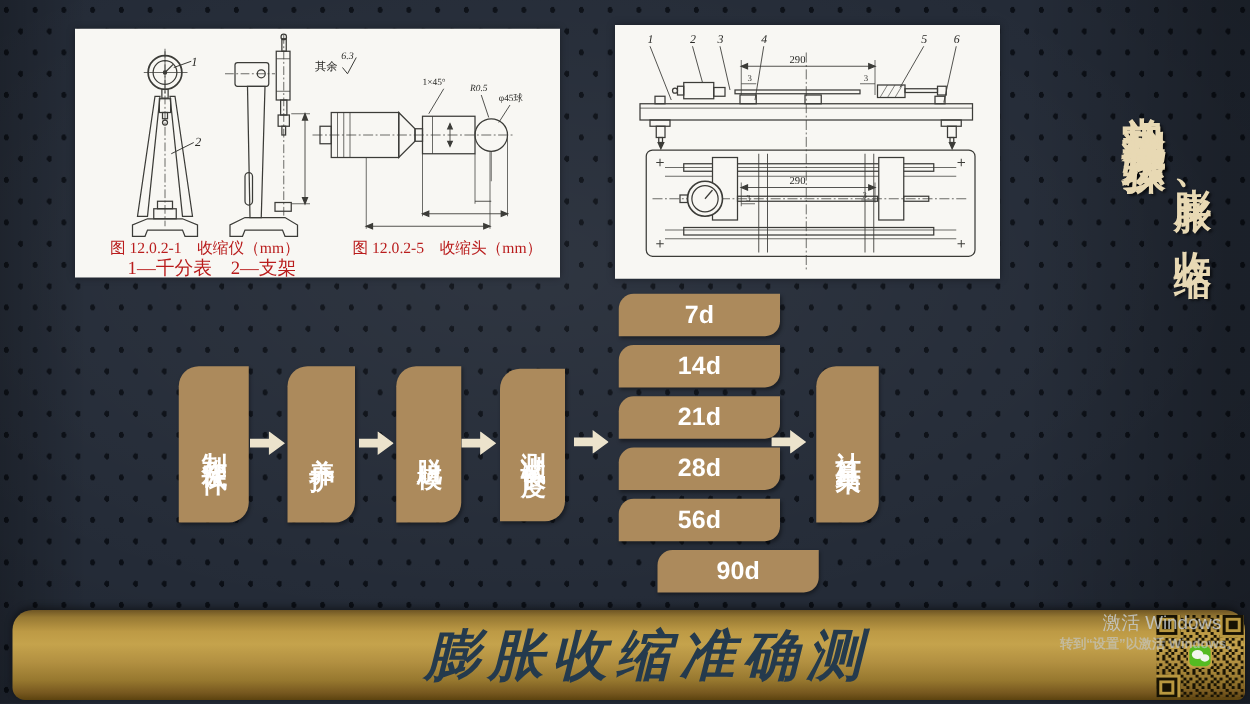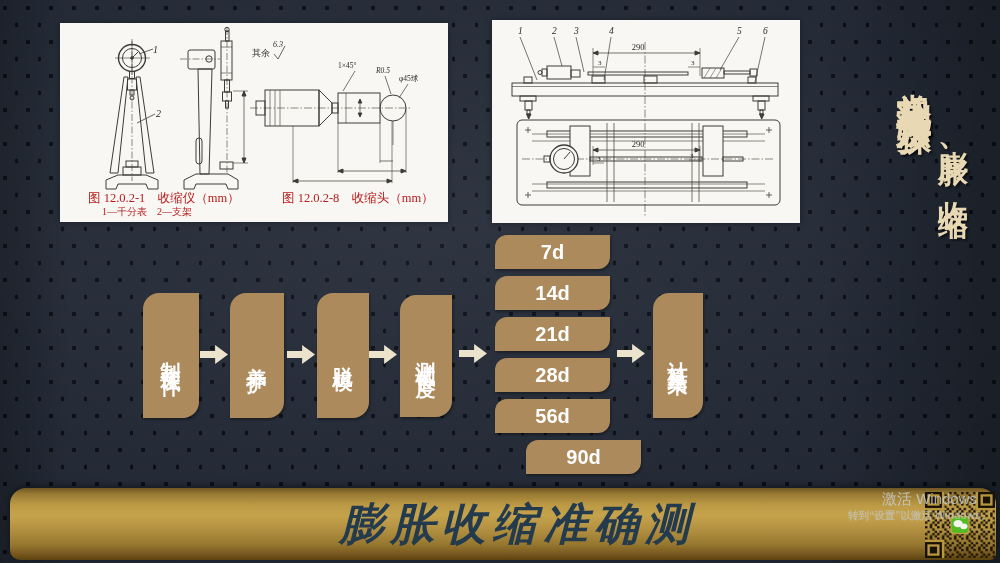--- a/index.html
+++ b/index.html
@@ -24,21 +24,21 @@
   }
   .panel{position:absolute;background:#f8f7f3;z-index:2;box-shadow:0 0 6px rgba(0,0,0,.35);}
   .panel-left{left:60px;top:23px;width:388px;height:199px;}
   .panel-right{left:492px;top:20px;width:308px;height:203px;}
   .panel svg{position:absolute;left:0;top:0;}
   .cap{
     position:absolute;color:#b91c1c;white-space:nowrap;
     font-family:"Liberation Serif",serif;font-size:12.5px;
   }
   .cap-1{left:28px;top:167px;}
-  .cap-legend{left:42px;top:182px;font-size:10px;}
+  .cap-legend{left:42px;top:182px;font-size:15px;}
   .cap-2{left:222px;top:167px;}
 
   .vtitle{
     position:absolute;z-index:2;color:#e8d9b4;font-weight:bold;
     writing-mode:vertical-rl;text-orientation:upright;white-space:nowrap;
     text-shadow:2px 2px 2px rgba(0,0,0,.5);
   }
   .vtitle-main{left:890px;top:65px;font-size:35px;letter-spacing:4px;}
   .vtitle-sub{left:932px;top:126px;font-size:30px;letter-spacing:7px;}
 
@@ -50,21 +50,21 @@
   .step{border-radius:16px 0 16px 0;top:293px;height:125px;}
   .step span{
     writing-mode:vertical-rl;text-orientation:upright;
     font-weight:bold;font-size:20px;letter-spacing:5px;line-height:1;
   }
   .step-1{left:143px;width:56px;}
   .step-2{left:230px;width:54px;}
   .step-3{left:317px;width:52px;}
   .step-4{left:400px;width:52px;top:295px;height:122px;}
   .step-result{left:653px;width:50px;}
-  .age{left:495px;width:115px;height:34px;border-radius:12px 0 12px 0;font-weight:bold;font-size:20px;}
+  .age{left:495px;width:129px;height:34px;border-radius:12px 0 12px 0;font-weight:bold;font-size:20px;}
   .age-0{top:235px;} .age-1{top:276px;} .age-2{top:317px;}
   .age-3{top:358px;} .age-4{top:399px;} .age-5{top:440px;margin-left:31px;}
 
   .arrow{
     position:absolute;z-index:2;width:28px;height:19px;background:#ece3cc;
     clip-path:polygon(0 32%, 54% 32%, 54% 0%, 100% 50%, 54% 100%, 54% 68%, 0 68%);
     top:345px;
   }
   .arrow-1{left:200px;} .arrow-2{left:287px;} .arrow-3{left:369px;}
   .arrow-4{left:459px;top:344px;} .arrow-5{left:617px;top:344px;}
@@ -170,21 +170,21 @@
       <text x="93" y="30" font-size="10" font-style="italic">1</text>
       <text x="96" y="94" font-size="10" font-style="italic">2</text>
       <text x="192" y="33" font-size="9">其余</text>
       <text x="213" y="24" font-size="8" font-style="italic">6.3</text>
       <text x="278" y="45" font-size="7.5">1×45°</text>
       <text x="316" y="50" font-size="7.5" font-style="italic">R0.5</text>
       <text x="339" y="58" font-size="7.5">φ45球</text>
     </svg>
     <div class="cap cap-1">图 12.0.2-1　收缩仪（mm）</div>
     <div class="cap cap-legend">1—千分表　2—支架</div>
-    <div class="cap cap-2">图 12.0.2-8　收缩头（mm）</div>
+    <div class="cap cap-2">图 12.0.2-5　收缩头（mm）</div>
   </div>
 
   <div class="panel panel-right">
     <svg width="308" height="203" viewBox="0 0 308 203">
       <g stroke="#3c3c38" stroke-width="1" fill="none">
 
         <g stroke-width="0.7">
           <line x1="28" y1="17" x2="45" y2="60"></line>
           <line x1="62" y1="17" x2="70" y2="46"></line>
           <line x1="84" y1="17" x2="92" y2="52"></line>

